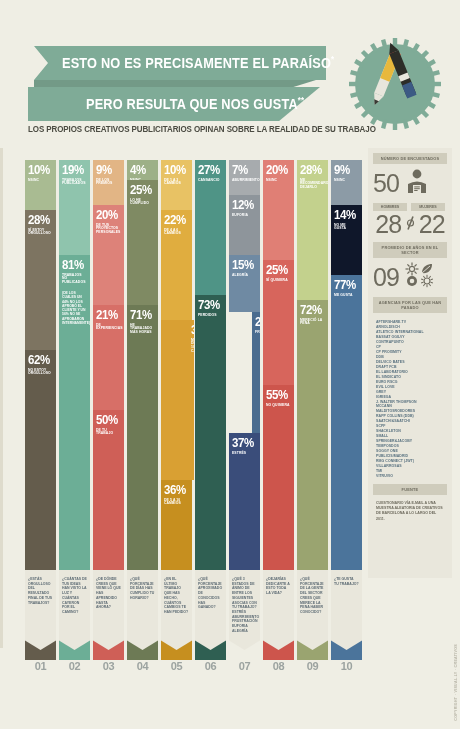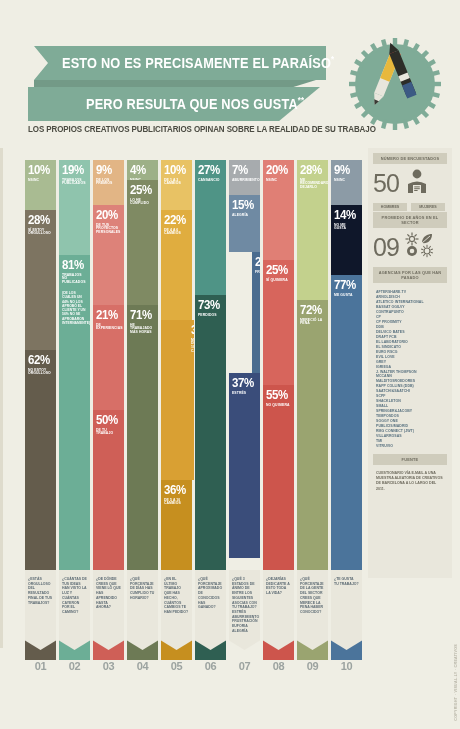--- a/index.html
+++ b/index.html
@@ -281,20 +281,24 @@
         <div class="seg" style="background: rgb(47, 95, 82); height: 365px;">
           <span class="pct">73%</span>
           <span class="lbl">PERDIDOS</span>
         </div>
       </div>
       <div class="col">
         <div class="seg" style="background: rgb(167, 171, 174); height: 35px;">
           <span class="pct">7%</span>
           <span class="lbl">ABURRIMIENTO</span>
         </div>
+        <div class="seg" style="background: rgb(142, 149, 155); height: 60px;">
+          <span class="pct">12%</span>
+          <span class="lbl">EUFORIA</span>
+        </div>
         <div class="seg" style="background: rgb(111, 138, 163); height: 57px;">
           <span class="pct">15%</span>
           <span class="lbl">ALEGRÍA</span>
         </div>
         <div class="seg" style="background: rgb(74, 108, 143); height: 121px; margin-left: 23px;">
           <span class="pct">29%</span>
           <span class="lbl">FRUSTRACIÓN</span>
         </div>
         <div class="seg" style="background: rgb(58, 77, 122); height: 185px;">
           <span class="pct">37%</span>
@@ -398,20 +402,30 @@
           <rect x="9" y="17" width="8" height="8" fill="#e9e7dc"></rect>
           <rect x="10.2" y="18.4" width="5.6" height="1" fill="#6e6b5e"></rect>
           <rect x="10.2" y="20.2" width="5.6" height="1" fill="#6e6b5e"></rect>
           <rect x="10.2" y="22" width="3.4" height="1" fill="#6e6b5e"></rect>
         </svg>
       </span>
     </div>
     <div class="genderlbls">
       <span class="glbl">HOMBRES</span>
       <span class="glbl">MUJERES</span>
+    </div>
+    <div class="genderrow">
+      <span class="bignum" style="width:31px;text-align:center">28</span>
+      <span>
+        <svg width="9" height="16" viewBox="0 0 9 16">
+            <line x1="7" y1="1.5" x2="2" y2="14.5" stroke="#6e6b5e" stroke-width="1.6"></line>
+            <circle cx="4.5" cy="8" r="3" fill="none" stroke="#6e6b5e" stroke-width="1.2"></circle>
+          </svg>
+      </span>
+      <span class="bignum" style="width:31px;text-align:center">22</span>
     </div>
     <div class="phead">PROMEDIO DE AÑOS EN EL SECTOR</div>
     <div class="statrow">
       <span class="bignum">09</span>
       <span>
         <svg width="34" height="26" viewBox="0 0 34 26">
           <g fill="#6e6b5e">
             <g transform="translate(8,7)">
               <circle r="2.6" fill="none" stroke="#6e6b5e" stroke-width="1.2"></circle>
               <g>

